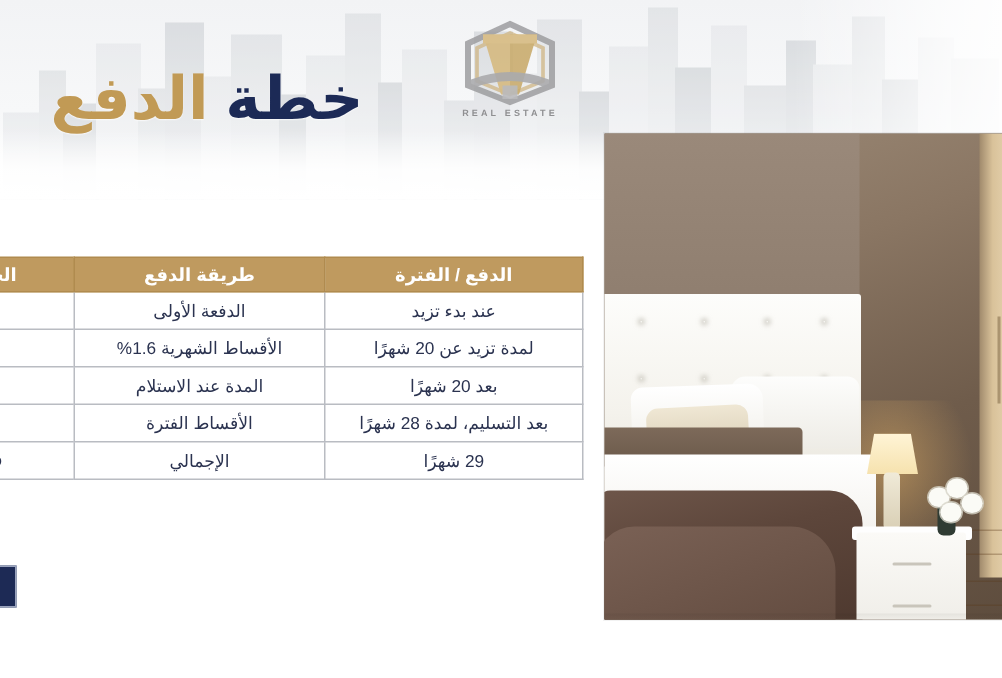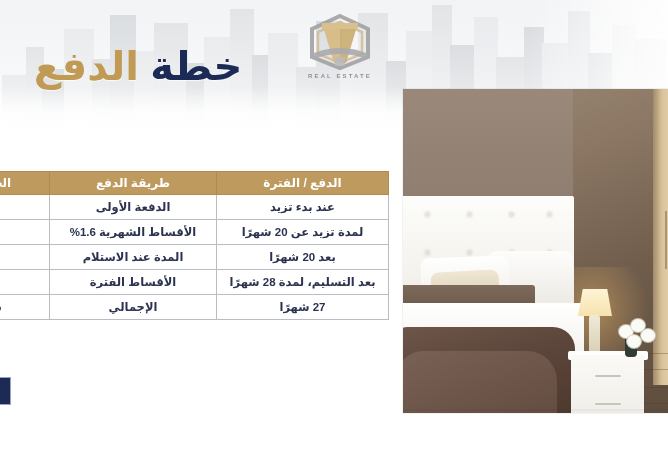--- a/index.html
+++ b/index.html
@@ -115,21 +115,20 @@
     background: #ffffff;
   }
   .paytable th, .paytable td {
     border: 1px solid #b9bcc2;
     text-align: center;
     font-size: 11.5px;
     height: 24px;
     padding: 0 4px;
     white-space: nowrap;
     color: #2b3350;
-    font-weight: bold;
   }
   .paytable thead th {
     background: #bf9a5f;
     color: #ffffff;
     font-weight: 600;
     height: 22px;
     border-color: #b08b4f;
     font-size: 12px;
   }
   .paytable tbody tr td { background: #ffffff; }
@@ -361,21 +360,21 @@
       <td class="col-period">بعد 20 شهرًا</td>
       <td class="col-method">المدة عند الاستلام</td>
       <td class="col-share">%</td>
     </tr>
     <tr>
       <td class="col-period">بعد التسليم، لمدة 28 شهرًا</td>
       <td class="col-method">الأقساط الفترة</td>
       <td class="col-share">%</td>
     </tr>
     <tr>
-      <td class="col-period">27 شهرًا</td>
+      <td class="col-period">29 شهرًا</td>
       <td class="col-method">الإجمالي</td>
       <td class="col-share">0%</td>
     </tr>
   </tbody>
 </table>
 
 <div class="photo">
   <div class="ph wall-main"></div>
   <div class="ph wall-left"></div>
   <div class="ph wardrobe"></div>

